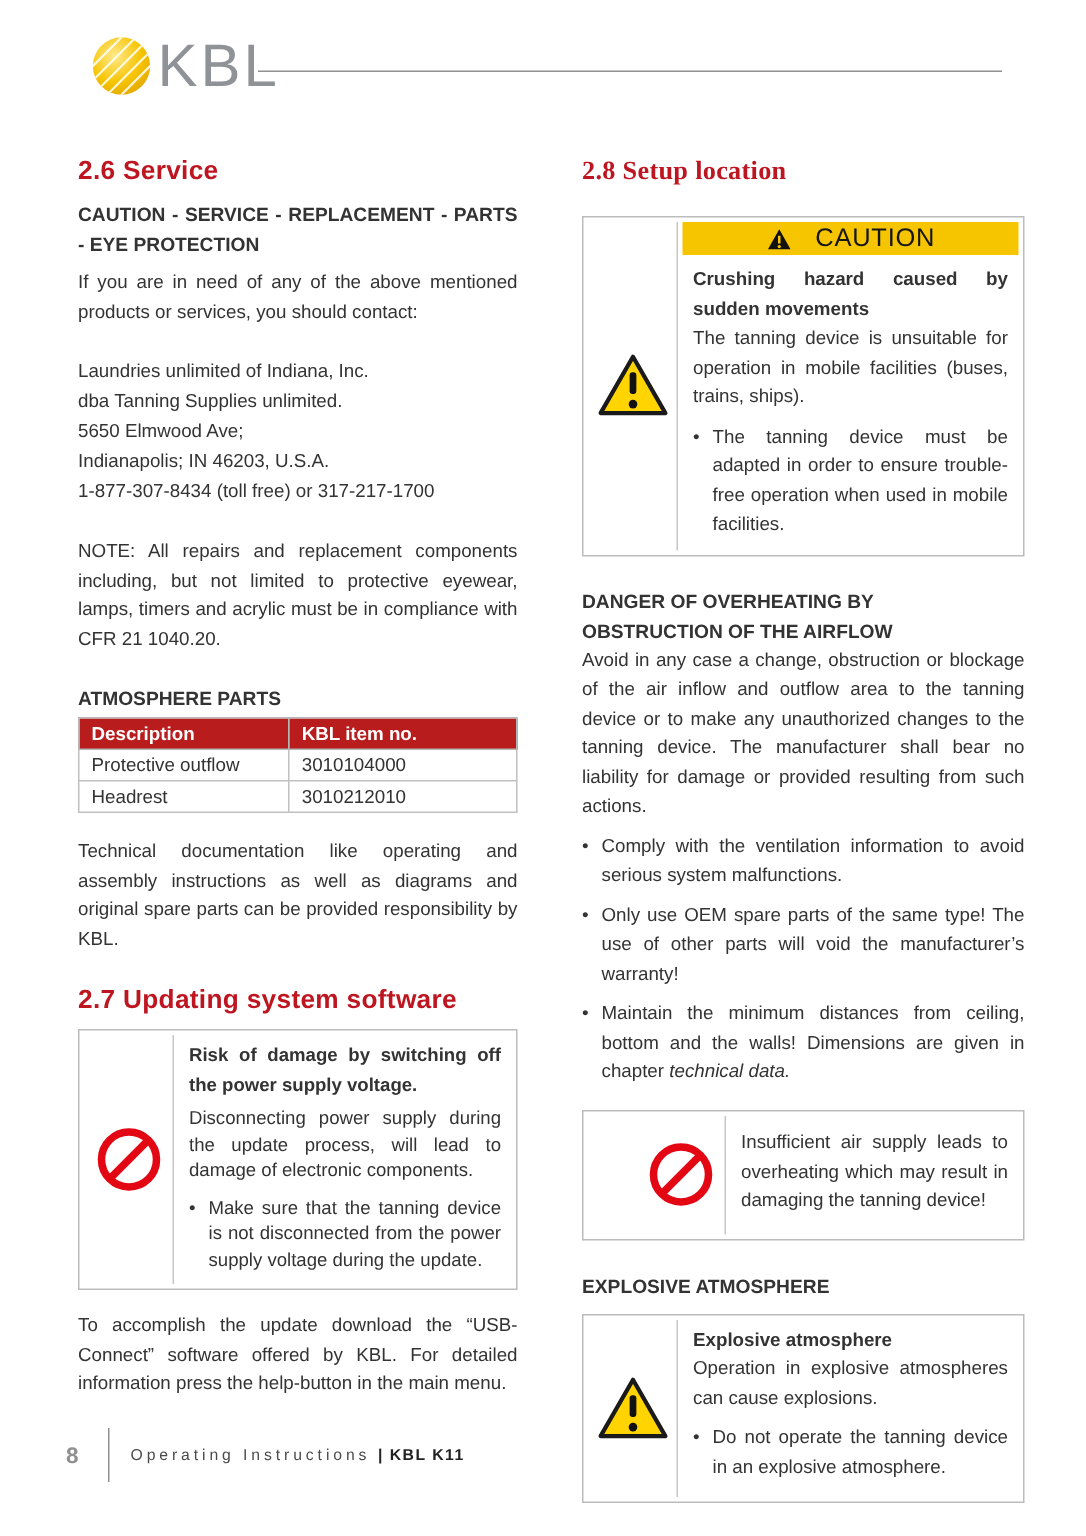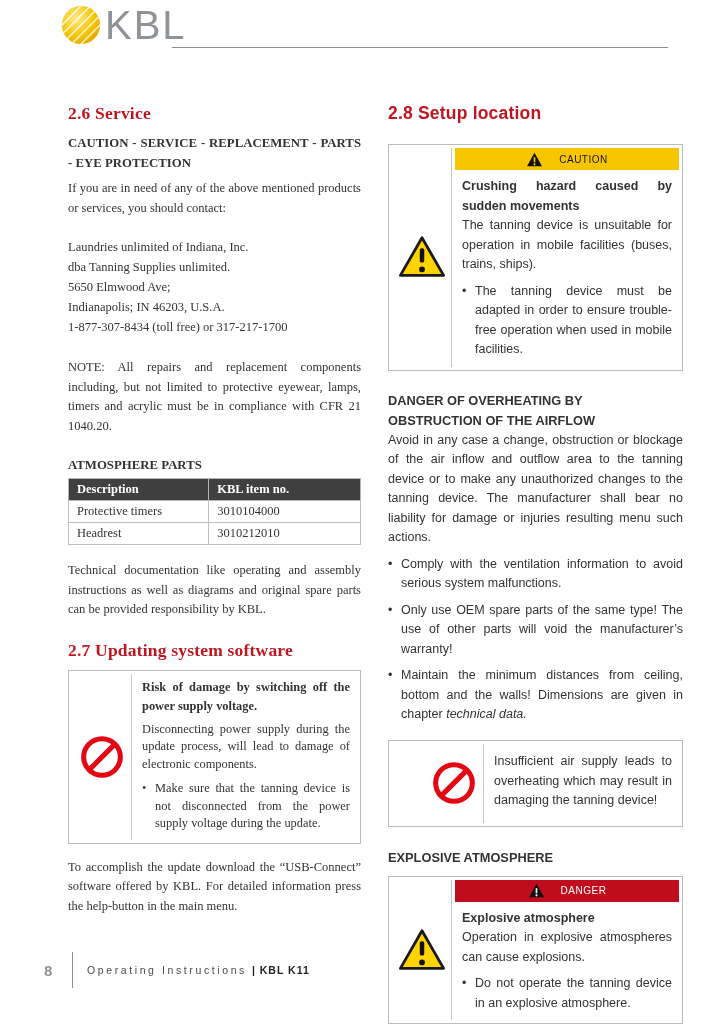--- a/index.html
+++ b/index.html
@@ -3,60 +3,60 @@
 <meta charset="utf-8">
 <style>
   html,body { margin:0; padding:0; background:#e9e9e9; }
   .page {
     position:relative; width:724px; height:1024px; margin:0 auto;
     background:#ffffff; overflow:hidden;
     font-family:"Liberation Sans", sans-serif; color:#333333;
   }
 
   
-  .logo { position:absolute; top:4px; left:60px; display:flex; align-items:center; }
+  .logo { position:absolute; top:23px; left:60px; display:flex; align-items:center; }
   .logo-ball { width:42px; height:42px; display:block; }
   .logo-text { font-size:40px; line-height:42px; color:#8f9296; letter-spacing:2px; margin-left:3px; font-weight:400; }
   .header-rule { position:absolute; top:47px; left:172px; width:496px; height:1px; background:#8f8f8f; }
 
   
   .col { position:absolute; top:103px; }
-  .col-left  { left:68px;  width:293px;font-family:Liberation Serif, serif; }
+  .col-left  { left:52px;  width:293px; }
   .col-right { left:388px; width:295px; }
 
   .sec-title { color:#be1621; font-size:17.5px; font-weight:bold; margin:0 0 9px 0; letter-spacing:0.2px; }
   .bold-sub  { font-weight:bold; font-size:12.8px; line-height:20px; text-align:justify; }
   .para      { font-size:12.5px; line-height:19.5px; text-align:justify; margin:0; }
   .gap-b     { margin-bottom:19px; }
   .addr-line { font-size:12.5px; line-height:20px; }
 
   
   .acc-title { font-weight:bold; font-size:12.8px; margin:22px 0 5px 0; }
   .acc-table { width:100%; border-collapse:collapse; font-size:12.5px; }
   .acc-table th {
-    background:#404040; color:#ffffff; font-weight:bold; text-align:left;
+    background:#b91c1c; color:#ffffff; font-weight:bold; text-align:left;
     padding:3px 8px; border:1px solid #b5b5b5;
   }
   .acc-table td { padding:3px 8px; border:1px solid #c0c0c0; color:#333; }
   .acc-table .c1 { width:48%; }
 
   
   .warnbox {
     border:1px solid #bcbcbc; background:#fff; padding:3px;
     display:grid; grid-template-columns:60px 1fr; column-gap:3px; row-gap:3px;
     margin-top:8px;
   }
   .warnbox .icon-cell {
     border-right:1px solid #c6c6c6;
     display:flex; align-items:center; justify-content:center;
   }
   .warnbox.two-rows .icon-cell { grid-row:1 / span 2; }
   .bar {
     height:22px; display:flex; align-items:center; justify-content:center; gap:16px;
-    font-size:10px; letter-spacing:0.5px;
+    font-size:17px; letter-spacing:0.5px;
   }
   .bar-caution { background:#f7c500; color:#161616; }
   .bar-danger  { background:#c00d1d; color:#ffffff; }
   .warnbox .content { padding:4px 7px 7px 7px; font-size:12.5px; line-height:19.5px; text-align:justify; }
   .warnbox .content.center { display:flex; flex-direction:column; justify-content:center; }
   .box-title { font-weight:bold; }
   .warnbox.tight .content { font-size:12.4px; line-height:17.5px; }
   .warnbox.tight .box-title { line-height:19.5px; margin-bottom:4px; }
 
   
@@ -126,21 +126,21 @@
     <div class="acc-title">ATMOSPHERE PARTS</div>
     <table class="acc-table">
       <thead>
         <tr>
           <th class="c1">Description</th>
           <th>KBL item no.</th>
         </tr>
       </thead>
       <tbody>
         <tr>
-          <td>Protective timers</td>
+          <td>Protective outflow</td>
           <td>3010104000</td>
         </tr>
         <tr>
           <td>Headrest</td>
           <td>3010212010</td>
         </tr>
       </tbody>
     </table>
 
     <p class="para" style="margin-top:16px;">Technical documentation like operating and assembly instructions as well as diagrams and original spare parts can be provided responsibility by KBL.</p>
@@ -162,21 +162,21 @@
           <span class="btext">Make sure that the tanning device is not disconnected from the power supply voltage during the update.</span>
         </div>
       </div>
     </div>
 
     <p class="para" style="margin-top:14px;">To accomplish the update download the “USB-Connect” software offered by KBL. For detailed information press the help-button in the main menu.</p>
   </div>
 
   <div class="col col-right">
 
-    <h1 class="sec-title" style="margin-bottom:20px;">2.8 Setup location</h1>
+    <h1 class="sec-title" style="margin-bottom:20px;font-family:Liberation Serif, serif;">2.8 Setup location</h1>
 
     <div class="warnbox two-rows">
       <div class="icon-cell">
         <svg width="48" height="44" viewBox="0 0 60 54">
           <path d="M30 3 L57 50 L3 50 Z" fill="#ffd400" stroke="#1a1a1a" stroke-width="3.5" stroke-linejoin="round"></path>
           <rect x="27.2" y="16" width="5.6" height="18" rx="2.4" fill="#111"></rect>
           <circle cx="30" cy="42.5" r="3.6" fill="#111"></circle>
         </svg>
       </div>
       <div class="bar bar-caution">
@@ -194,21 +194,21 @@
           <span class="bdot">•</span>
           <span class="btext">The tanning device must be adapted in order to ensure trouble-free operation when used in mobile facilities.</span>
         </div>
       </div>
     </div>
 
     <div style="margin-top:20px;">
       <p class="h2line">DANGER OF OVERHEATING BY</p>
       <p class="h2line">OBSTRUCTION OF THE AIRFLOW</p>
     </div>
-    <p class="para">Avoid in any case a change, obstruction or blockage of the air inflow and outflow area to the tanning device or to make any unauthorized changes to the tanning device. The manufacturer shall bear no liability for damage or injuries resulting menu such actions.</p>
+    <p class="para">Avoid in any case a change, obstruction or blockage of the air inflow and outflow area to the tanning device or to make any unauthorized changes to the tanning device. The manufacturer shall bear no liability for damage or provided resulting from such actions.</p>
 
     <div class="bullet flow">
       <span class="bdot">•</span>
       <span class="btext">Comply with the ventilation information to avoid serious system malfunctions.</span>
     </div>
     <div class="bullet flow">
       <span class="bdot">•</span>
       <span class="btext">Only use OEM spare parts of the same type! The use of other parts will void the manufacturer’s warranty!</span>
     </div>
     <div class="bullet flow">
@@ -228,28 +228,20 @@
 
     <div class="bold-sub" style="text-align:left; margin-top:21px;">EXPLOSIVE ATMOSPHERE</div>
 
     <div class="warnbox two-rows">
       <div class="icon-cell">
         <svg width="48" height="44" viewBox="0 0 60 54">
           <path d="M30 3 L57 50 L3 50 Z" fill="#ffd400" stroke="#1a1a1a" stroke-width="3.5" stroke-linejoin="round"></path>
           <rect x="27.2" y="16" width="5.6" height="18" rx="2.4" fill="#111"></rect>
           <circle cx="30" cy="42.5" r="3.6" fill="#111"></circle>
         </svg>
-      </div>
-      <div class="bar bar-danger">
-        <svg width="17" height="15" viewBox="0 0 20 18">
-          <path d="M10 1 L19 17 L1 17 Z" fill="#111"></path>
-          <rect x="9" y="6.2" width="2" height="6.2" fill="#ffffff"></rect>
-          <circle cx="10" cy="14.8" r="1.3" fill="#ffffff"></circle>
-        </svg>
-        <span>DANGER</span>
       </div>
       <div class="content">
         <div class="box-title">Explosive atmosphere</div>
         <div>Operation in explosive atmospheres can cause explosions.</div>
         <div class="bullet">
           <span class="bdot">•</span>
           <span class="btext">Do not operate the tanning device in an explosive atmosphere.</span>
         </div>
       </div>
     </div>

